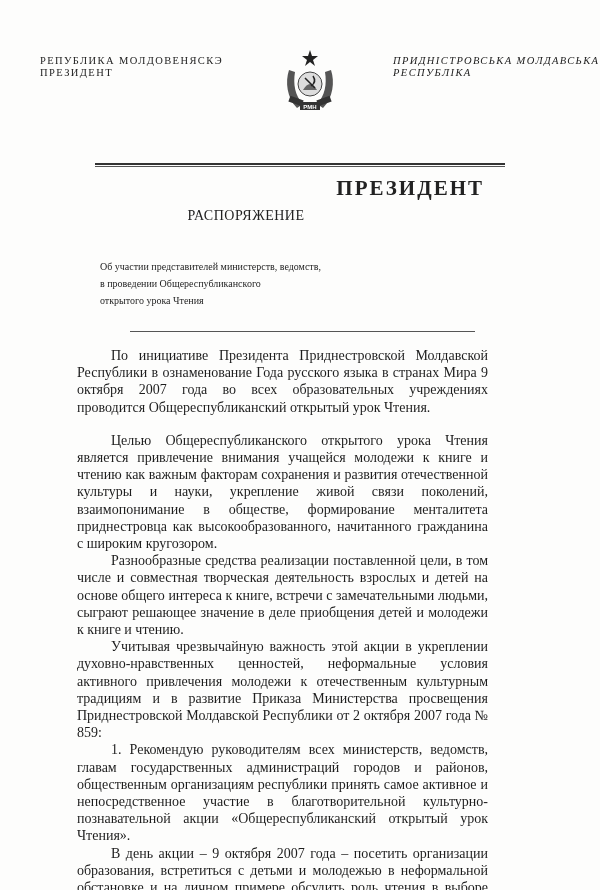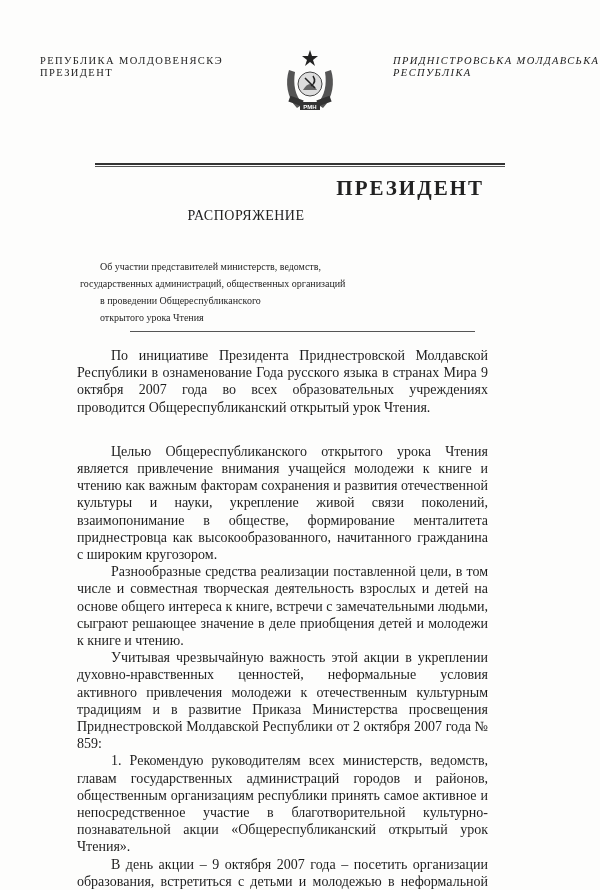--- a/index.html
+++ b/index.html
@@ -26,21 +26,21 @@
     border-top: 2px solid #333; border-bottom: 1px solid #555; box-sizing: border-box; }
   #president { position: absolute; left: 0; width: 484px; top: 176px; text-align: right;
     font-size: 21px; font-weight: bold; letter-spacing: 2px; color: #222; }
   #order { position: absolute; left: 0; width: 492px; top: 208px; text-align: center;
     font-size: 14px; letter-spacing: 0.5px; color: #222; }
   #subject { position: absolute; left: 100px; width: 400px; top: 258px; 
     font-size: 10px; line-height: 17px; }
   #subject-rule { position: absolute; left: 130px; width: 345px; top: 331px; border-top: 1px solid #555; }
   #body { position: absolute; left: 77px; width: 411px; top: 347px; font-size: 14px; line-height: 17.2px; }
   #body p { margin: 0; text-align: justify; text-indent: 34px; }
-  #body p.gap { margin-top: 27px; }
+  #body p.gap { margin-top: 16px; }
 </style>
 </head>
 <body>
 
 <div class="caps" id="hdr-left">
   <div>РЕПУБЛИКА МОЛДОВЕНЯСКЭ</div>
   <div>ПРЕЗИДЕНТ</div>
 </div>
 
 <svg id="emblem" viewBox="0 0 54 70">
@@ -64,21 +64,20 @@
 <div class="caps" id="hdr-center">
 </div>
 
 <div id="double-rule"></div>
 
 <div id="president">ПРЕЗИДЕНТ</div>
 <div id="order">РАСПОРЯЖЕНИЕ</div>
 
 <div id="subject">
   <div>Об участии представителей министерств, ведомств,</div>
-  <div style="margin-left:-20px;margin-right:-20px;">государственных администраций, общественных организаций</div>
   <div>в проведении Общереспубликанского</div>
   <div>открытого урока Чтения</div>
 </div>
 <div id="subject-rule"></div>
 
 <div id="body">
   <p>По инициативе Президента Приднестровской Молдавской Республики в ознаменование Года русского языка в странах Мира 9 октября 2007 года во всех образовательных учреждениях проводится Общереспубликанский открытый урок Чтения.</p>
   <p class="gap">Целью Общереспубликанского открытого урока Чтения является привлечение внимания учащейся молодежи к книге и чтению как важным факторам сохранения и развития отечественной культуры и науки, укрепление живой связи поколений, взаимопонимание в обществе, формирование менталитета приднестровца как высокообразованного, начитанного гражданина с широким кругозором.</p>
   <p>Разнообразные средства реализации поставленной цели, в том числе и совместная творческая деятельность взрослых и детей на основе общего интереса к книге, встречи с замечательными людьми, сыграют решающее значение в деле приобщения детей и молодежи к книге и чтению.</p>
   <p>Учитывая чрезвычайную важность этой акции в укреплении духовно-нравственных ценностей, неформальные условия активного привлечения молодежи к отечественным культурным традициям и в развитие Приказа Министерства просвещения Приднестровской Молдавской Республики от 2 октября 2007 года № 859:</p>

